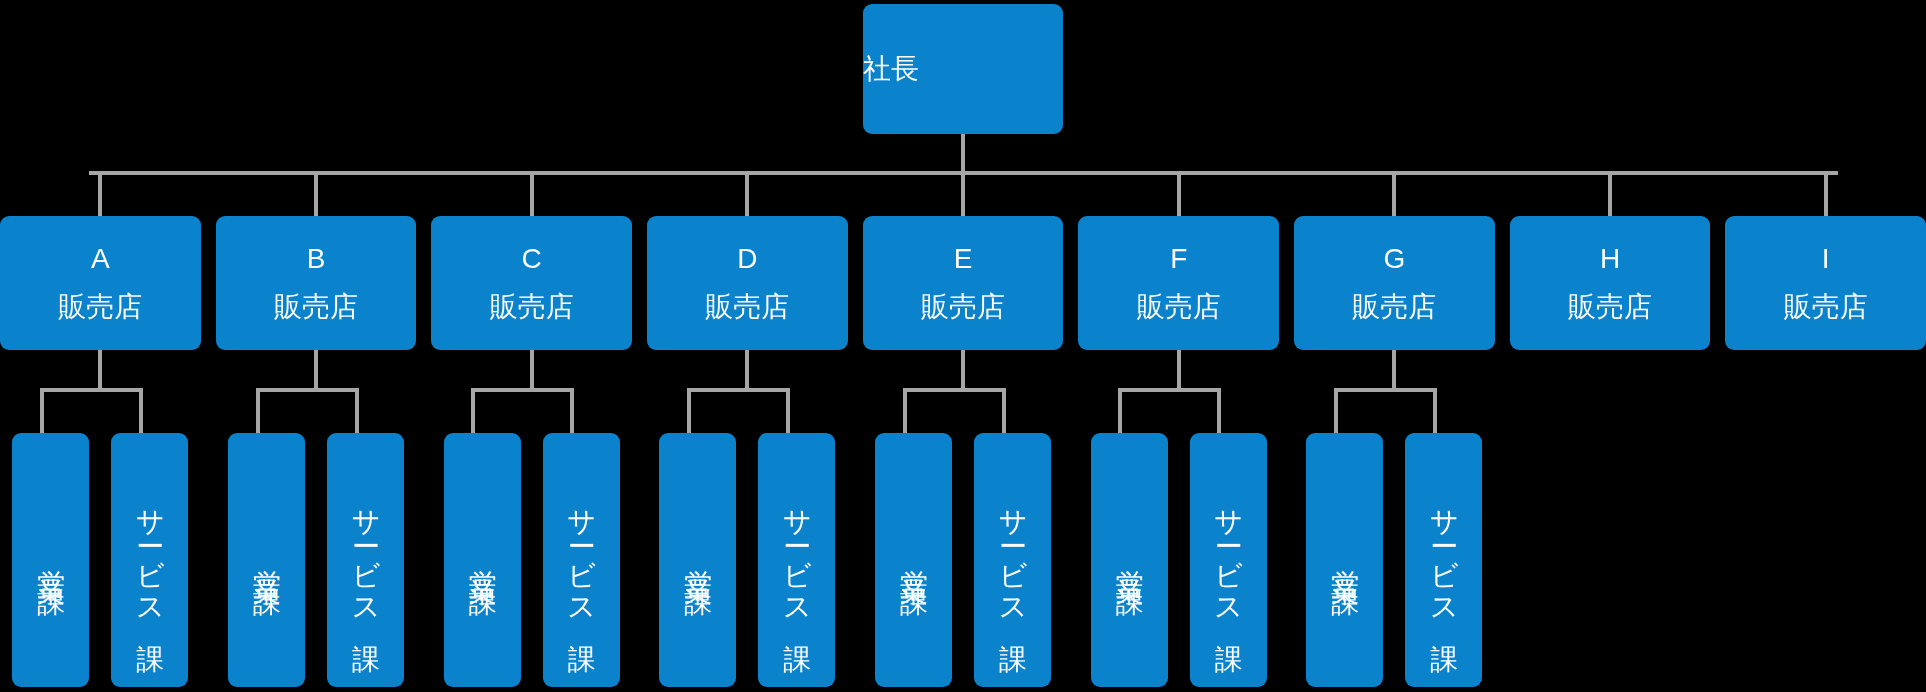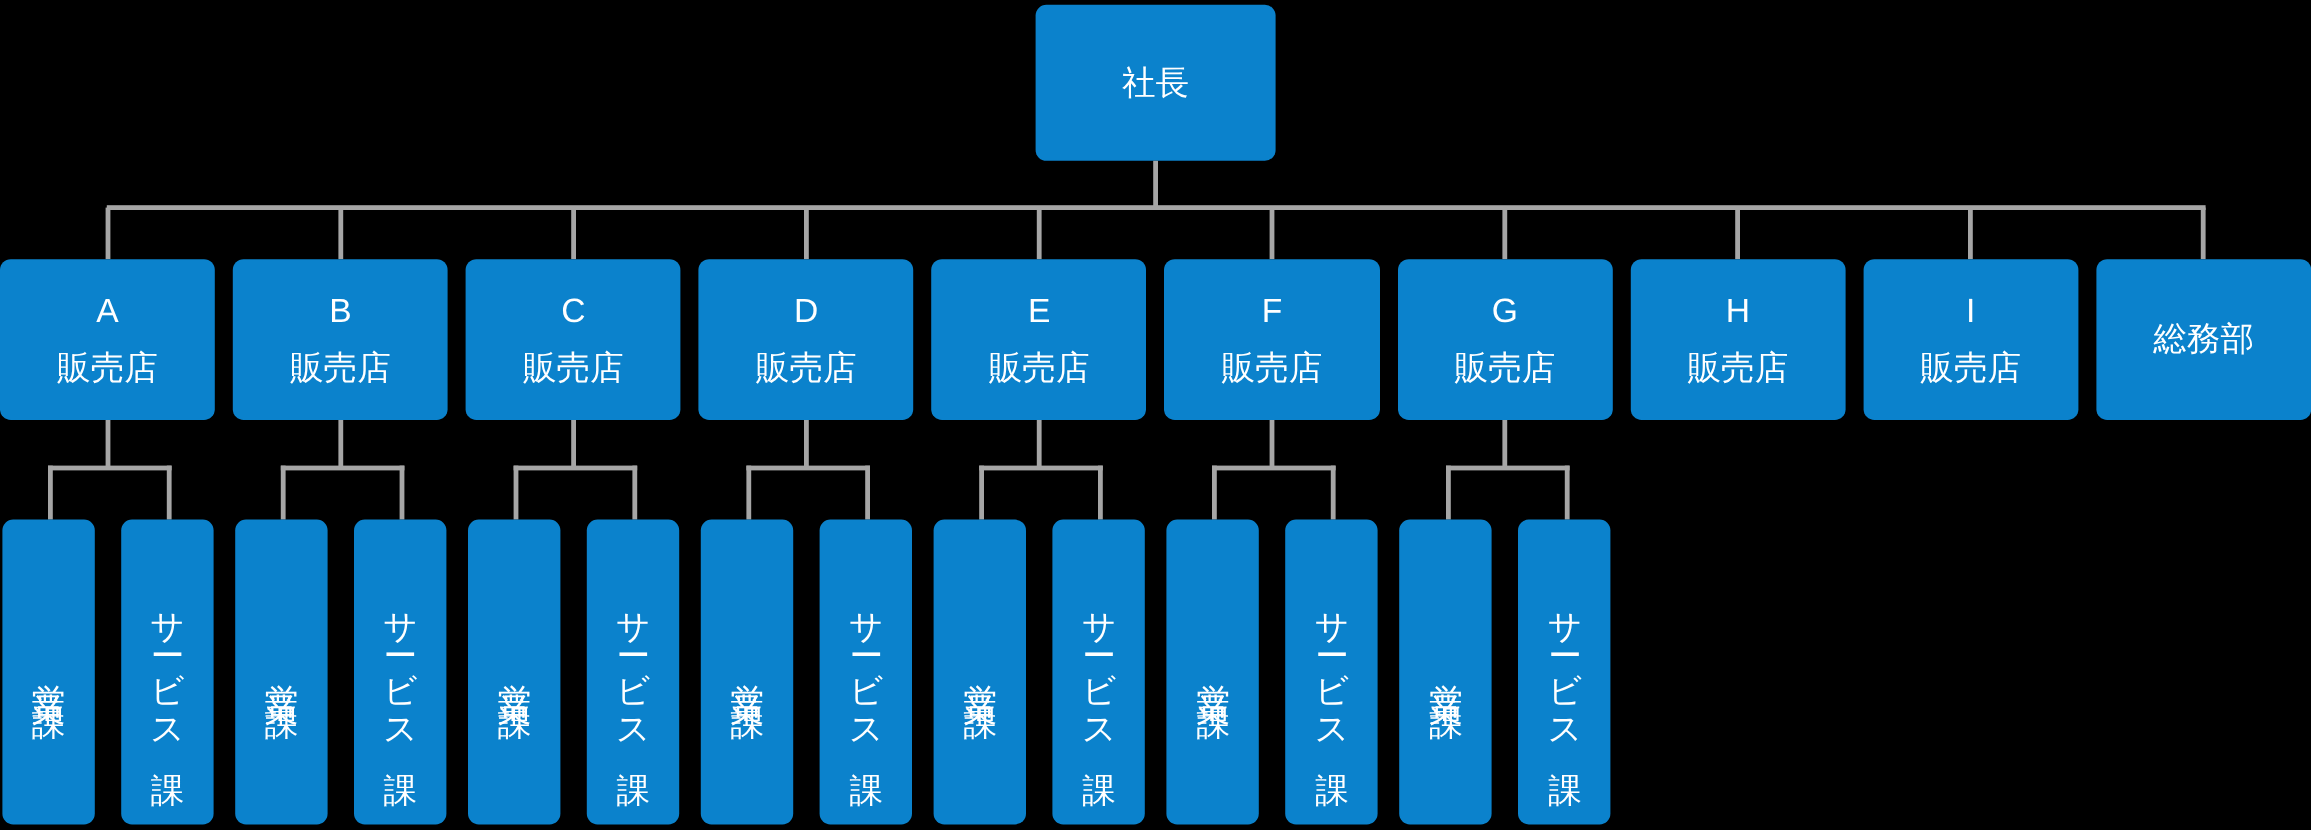--- a/index.html
+++ b/index.html
@@ -27,21 +27,20 @@
   }
   
   .root-box {
     position: absolute;
     left: 863px;
     top: 4px;
     width: 200px;
     height: 130px;
     display: flex;
     align-items: center;
-    justify-content: center;
     font-size: 28px;
   }
   .root-stub {
     left: 961px;
     top: 134px;
     width: 4px;
     height: 39px;
   }
   .main-bar {
     left: 89px;
@@ -317,23 +316,15 @@
 
     <div class="column">
       <div class="line col-stub"></div>
       <div class="node dept-box">
         <span class="dept-line1">I</span>
         <span class="dept-line2">販売店</span>
       </div>
 
     </div>
 
-    <div class="column">
-      <div class="line col-stub"></div>
-      <div class="node dept-box">
-        <span class="dept-line1">総務部</span>
-
-      </div>
-
-    </div>
   </div>
 
 </div>
 
 </body></html>

